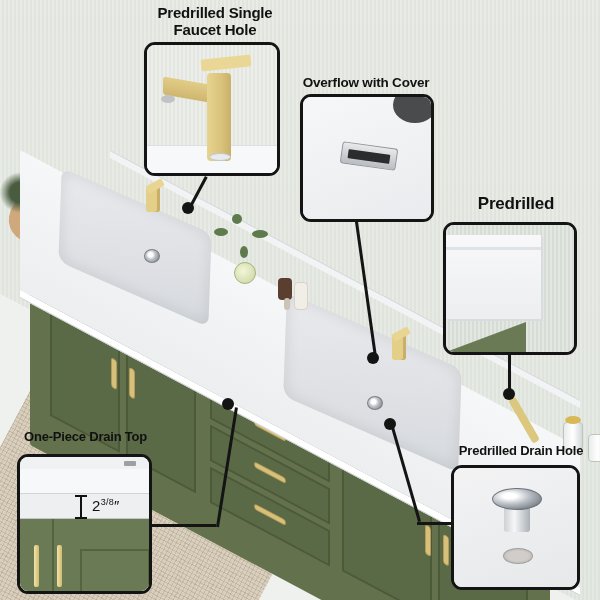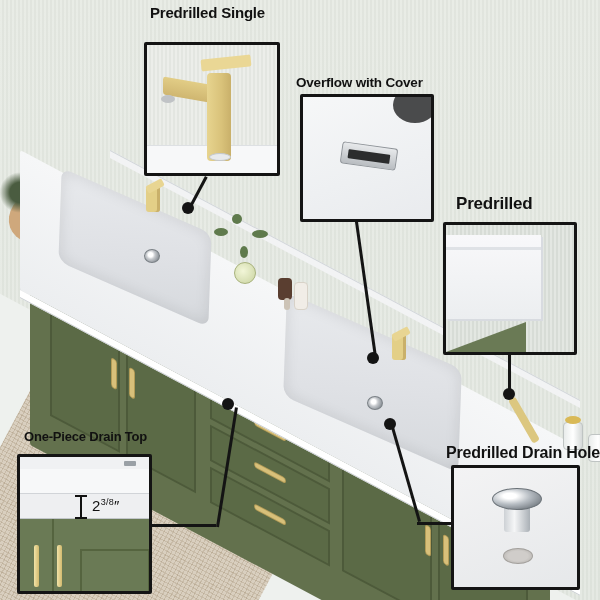--- a/index.html
+++ b/index.html
@@ -120,28 +120,29 @@
     
     .towel-bar { position: absolute; left: 520px; top: 395px; width: 8px; height: 50px; background: #dcc77f; transform: rotate(-30deg); border-radius: 3px; }
     .jar { position: absolute; width: 20px; height: 28px; border-radius: 4px; background: linear-gradient(90deg, #e9eceb, #ffffff, #d5d9d8); border: 1px solid #bfc4c3; }
     .jar-lid { position: absolute; width: 16px; height: 8px; border-radius: 50%; background: #d9b957; }
 
     
     .callout-title {
       position: absolute;
       font-weight: 700;
       color: #111111;
+      text-align: center;
       line-height: 1.12;
       letter-spacing: -0.2px;
       white-space: nowrap;
     }
     .callout-box {
       position: absolute;
       border: 3px solid #141414;
-      border-radius: 2px;
+      border-radius: 11px;
       overflow: hidden;
       background: #f2f3f3;
     }
     .leader { position: absolute; background: #141414; transform-origin: 0 0; }
     .dot {
       position: absolute; width: 12px; height: 12px; border-radius: 50%;
       background: #141414; transform: translate(-50%, -50%);
     }
 
     
@@ -241,20 +242,21 @@
   <div class="bottle" style="left:284px;top:298px;width:6px;height:12px;background:#ccc3b6;"></div>
 
   <div class="towel-bar"></div>
   <div class="jar" style="left:563px;top:422px;"></div>
   <div class="jar-lid" style="left:565px;top:416px;"></div>
   <div class="jar" style="left:588px;top:434px;"></div>
 </div>
 
 <div class="callout-title" style="left:150px;top:5px;width:130px;font-size:15px;">
   <div>Predrilled Single</div>
+  <div>Faucet Hole</div>
 </div>
 <div class="callout-box" style="left:144px;top:42px;width:136px;height:134px;">
   <div class="fc-wall"></div>
   <div class="fc-counter"></div>
   <div class="fc-spout"></div>
   <div class="fc-tip"></div>
   <div class="fc-body"></div>
   <div class="fc-lever"></div>
   <div class="fc-hole"></div>
 </div>
@@ -293,21 +295,21 @@
   <div class="sc-panel" style="left:60px;width:70px;"></div>
   <div class="sc-handle" style="left:14px;"></div>
   <div class="sc-handle" style="left:37px;"></div>
   <div class="sc-ibar"></div>
   <div class="sc-dim"><span>2</span><sup>3/8</sup><span>″</span></div>
 </div>
 <div class="leader" style="left:152px;top:524px;width:64px;height:3px;"></div>
 <div class="leader" style="left:216px;top:406px;width:3px;height:121px;transform:rotate(9deg);transform-origin:50% 100%;"></div>
 <div class="dot" style="left:228px;top:404px;"></div>
 
-<div class="callout-title" style="left:446px;top:444px;width:150px;font-size:16px;">Predrilled Drain Hole</div>
+<div class="callout-title" style="left:446px;top:444px;width:150px;font-size:13px;">Predrilled Drain Hole</div>
 <div class="callout-box" style="left:451px;top:465px;width:129px;height:125px;">
   <div class="dc-bg"></div>
   <div class="dc-stem"></div>
   <div class="dc-cap"></div>
   <div class="dc-hole"></div>
 </div>
 <div class="leader" style="left:417px;top:522px;width:36px;height:3px;"></div>
 <div class="leader" style="left:390px;top:424px;width:3px;height:102px;transform:rotate(-16deg);transform-origin:0 0;"></div>
 <div class="dot" style="left:390px;top:424px;"></div>
 

